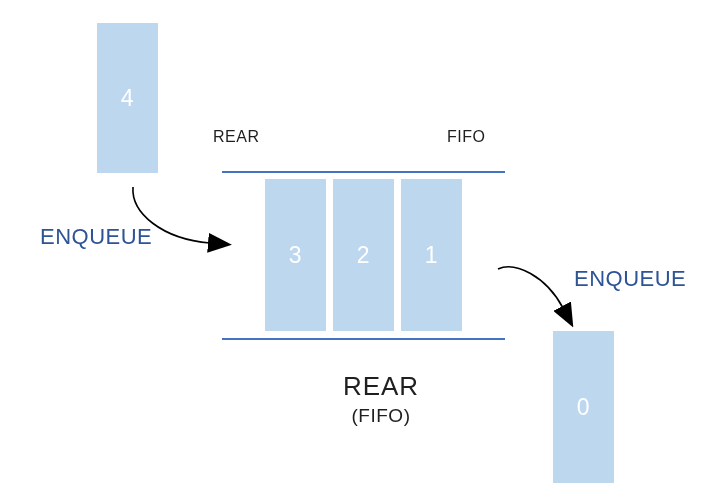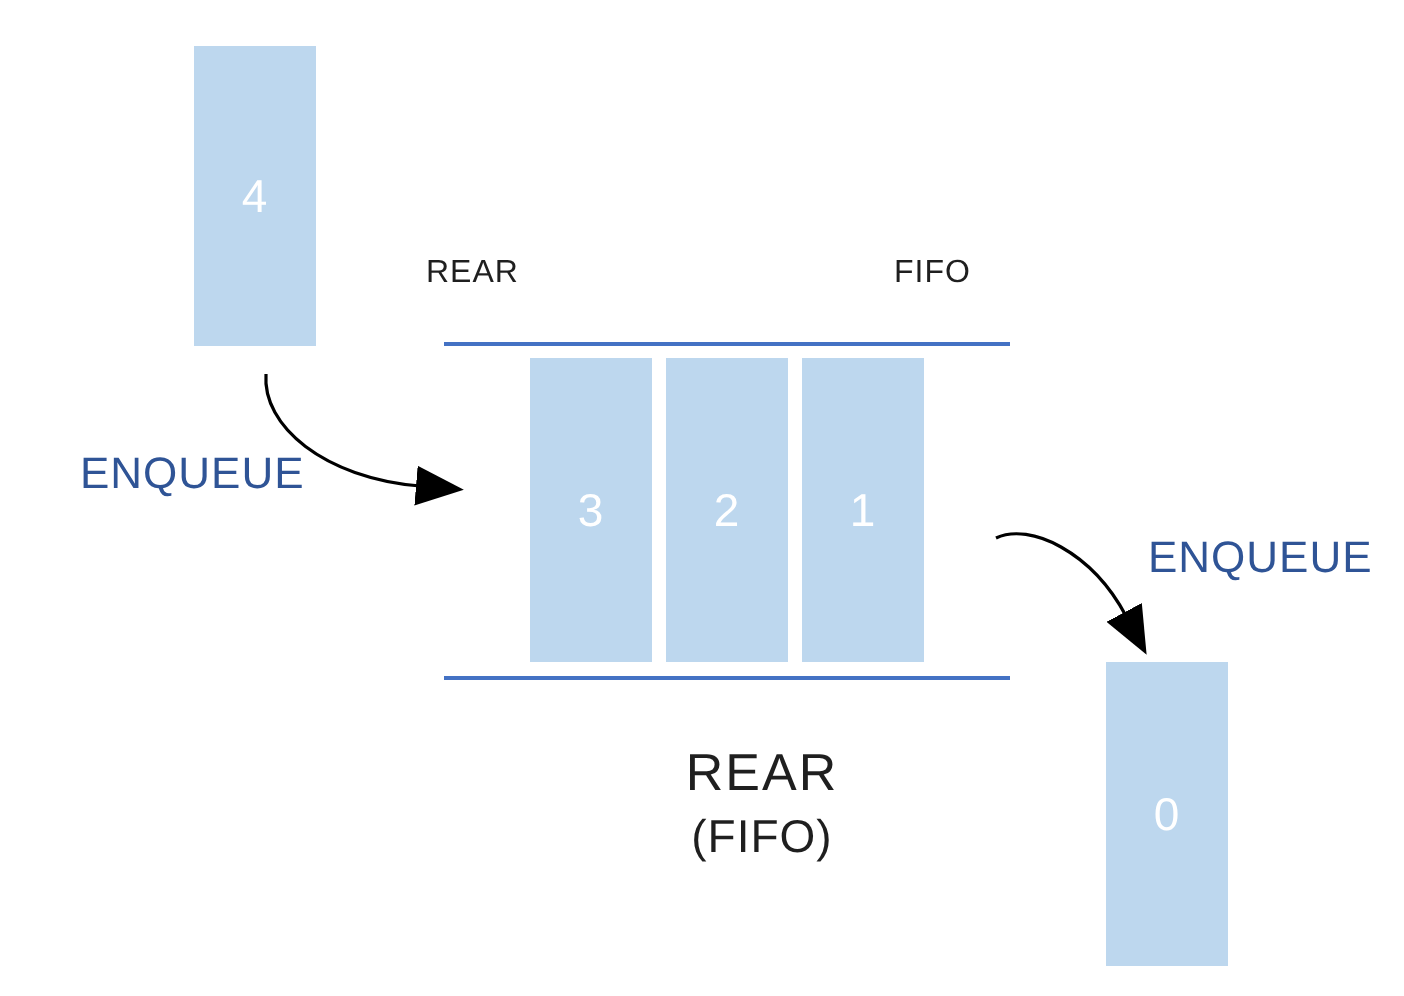--- a/index.html
+++ b/index.html
@@ -66,21 +66,21 @@
     top: 371px;
     width: 200px;
     text-align: center;
     color: var(--label-text, #1F1F1F);
   }
   .caption .title {
     font-size: 26px;
     letter-spacing: 1px;
   }
   .caption .subtitle {
-    font-size: 23px;
+    font-size: 19px;
     margin-top: 3px;
     letter-spacing: 0.5px;
   }
   .arrows-overlay {
     position: absolute;
     left: 0;
     top: 0;
     width: 702px;
     height: 498px;
     pointer-events: none;

